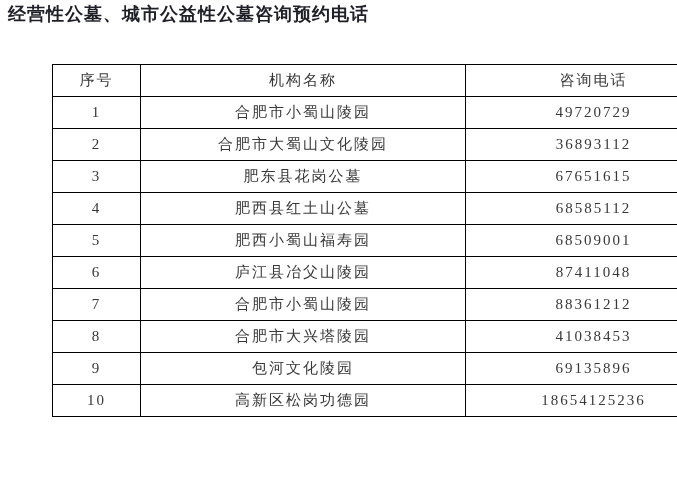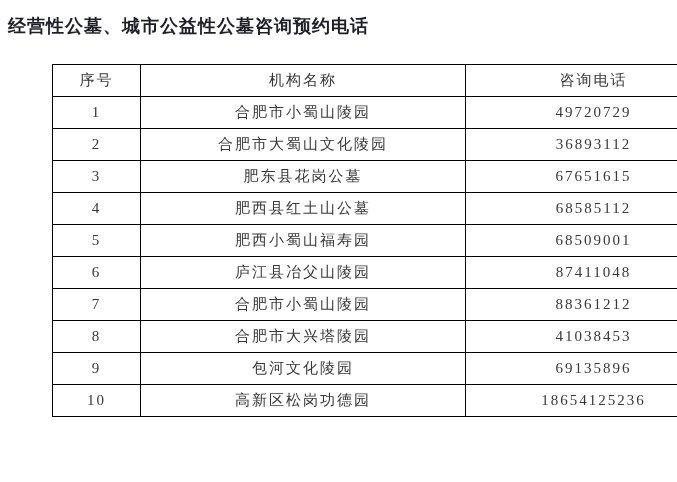--- a/index.html
+++ b/index.html
@@ -6,21 +6,21 @@
     margin: 0;
     padding: 0;
     background: #ffffff;
     width: 677px;
     height: 482px;
     overflow: hidden;
     position: relative;
   }
   .page-title {
     position: absolute;
-    top: 14px;
+    top: 2px;
     left: 8px;
     font-family: "Liberation Sans", "DejaVu Sans", sans-serif;
     font-weight: 700;
     font-size: 18px;
     letter-spacing: 1px;
     color: #1f1f28;
     white-space: nowrap;
   }
   table.phone-table {
     position: absolute;

